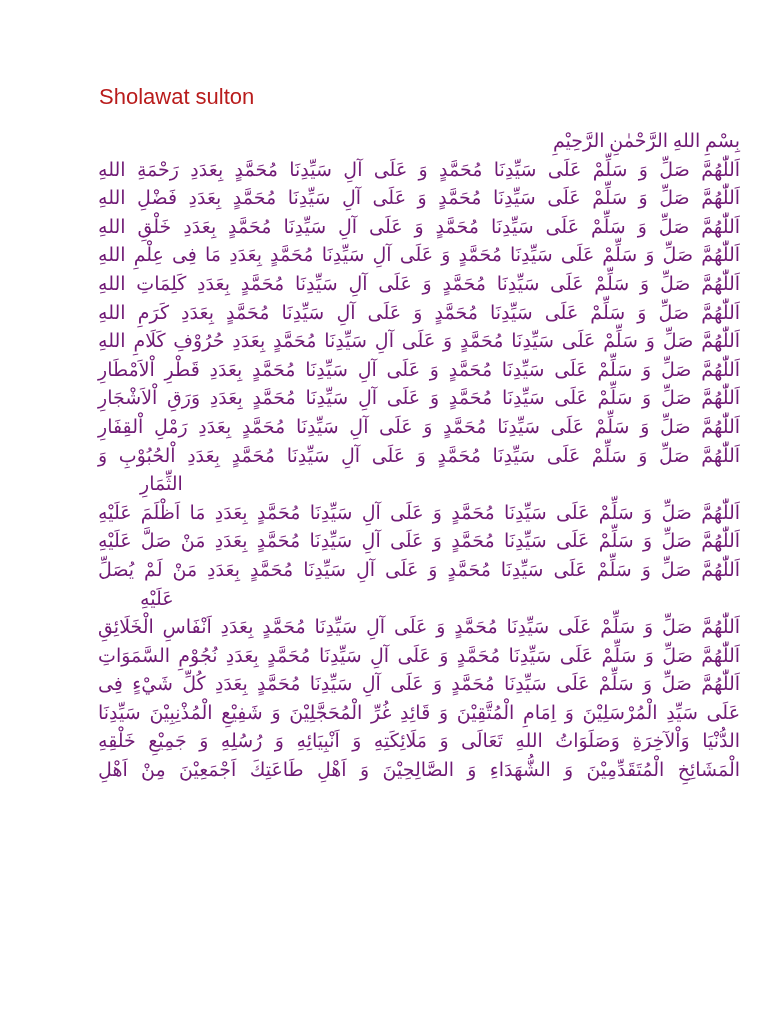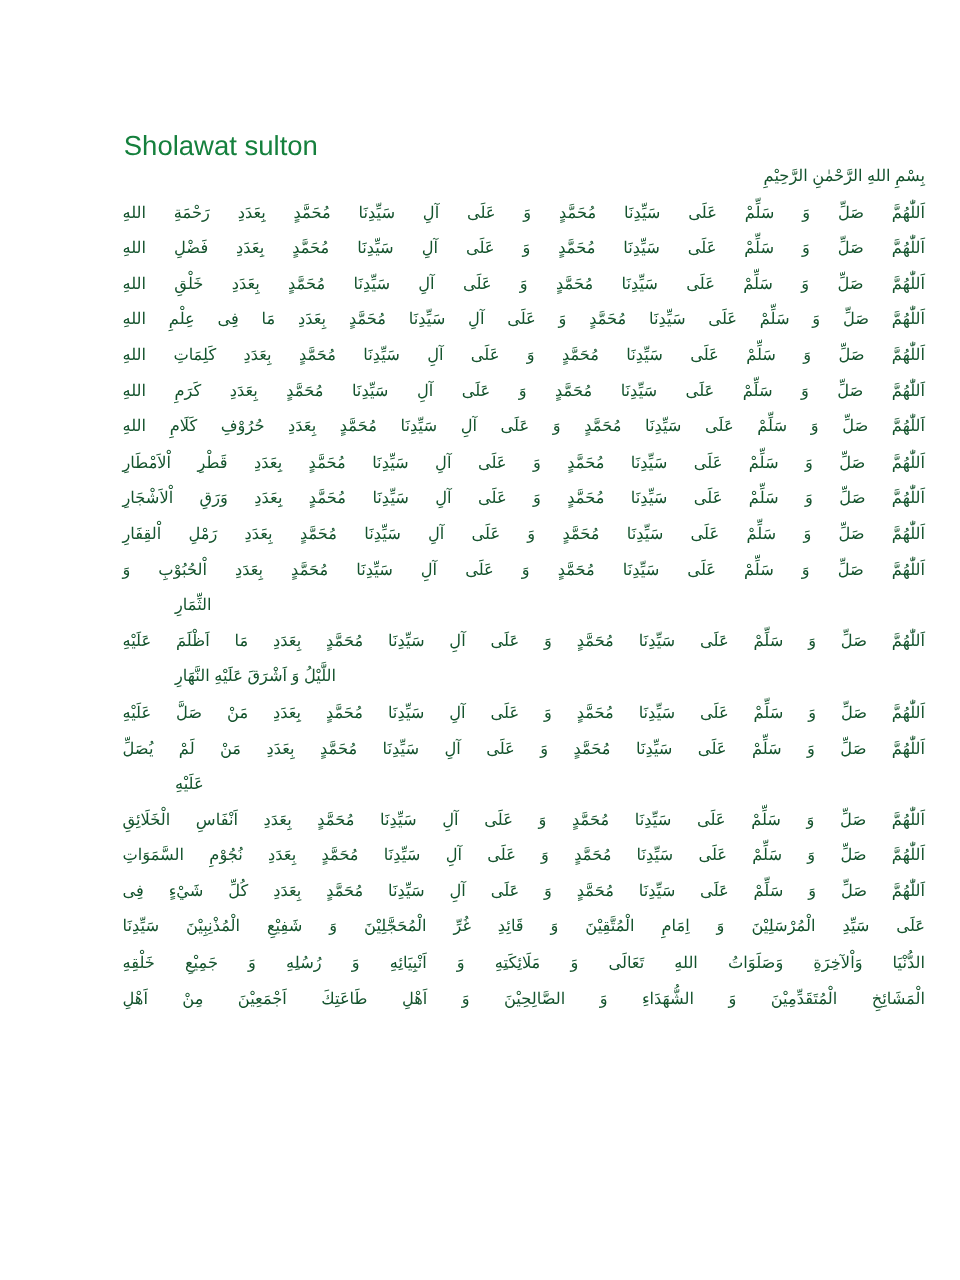--- a/index.html
+++ b/index.html
@@ -10,38 +10,38 @@
   .page {
     position: relative;
     width: 768px;
     height: 1024px;
     background: #ffffff;
     overflow: hidden;
   }
   .page-title {
     position: absolute;
     left: 99px;
-    top: 104px;
+    top: 84px;
     font-family: "Liberation Sans", sans-serif;
     font-size: 22px;
     line-height: 26px;
-    color: #15803d;
+    color: #b91c1c;
     font-weight: 400;
   }
   .prayer-text-block {
     position: absolute;
     left: 98px;
     top: 127px;
     width: 642px;
   }
   .text-line {
-    font-family: Liberation Sans, sans-serif;
-    font-size: 13px;
+    font-family: Liberation Serif, serif;
+    font-size: 19px;
     line-height: 28.6px;
-    color: #14532d;
+    color: #701a75;
     direction: rtl;
     unicode-bidi: isolate;
   }
   .text-line.justify {
     text-align: justify;
     text-align-last: justify;
   }
   .text-line.right {
     text-align: right;
   }
@@ -63,21 +63,20 @@
       <div class="text-line justify" dir="rtl">اَللّٰهُمَّ صَلِّ وَ سَلِّمْ عَلَى سَيِّدِنَا مُحَمَّدٍ وَ عَلَى آلِ سَيِّدِنَا مُحَمَّدٍ بِعَدَدِ مَا فِى عِلْمِ اللهِ</div>
       <div class="text-line justify" dir="rtl">اَللّٰهُمَّ صَلِّ وَ سَلِّمْ عَلَى سَيِّدِنَا مُحَمَّدٍ وَ عَلَى آلِ سَيِّدِنَا مُحَمَّدٍ بِعَدَدِ كَلِمَاتِ اللهِ</div>
       <div class="text-line justify" dir="rtl">اَللّٰهُمَّ صَلِّ وَ سَلِّمْ عَلَى سَيِّدِنَا مُحَمَّدٍ وَ عَلَى آلِ سَيِّدِنَا مُحَمَّدٍ بِعَدَدِ كَرَمِ اللهِ</div>
       <div class="text-line justify" dir="rtl">اَللّٰهُمَّ صَلِّ وَ سَلِّمْ عَلَى سَيِّدِنَا مُحَمَّدٍ وَ عَلَى آلِ سَيِّدِنَا مُحَمَّدٍ بِعَدَدِ حُرُوْفِ كَلَامِ اللهِ</div>
       <div class="text-line justify" dir="rtl">اَللّٰهُمَّ صَلِّ وَ سَلِّمْ عَلَى سَيِّدِنَا مُحَمَّدٍ وَ عَلَى آلِ سَيِّدِنَا مُحَمَّدٍ بِعَدَدِ قَطْرِ اْلاَمْطَارِ</div>
       <div class="text-line justify" dir="rtl">اَللّٰهُمَّ صَلِّ وَ سَلِّمْ عَلَى سَيِّدِنَا مُحَمَّدٍ وَ عَلَى آلِ سَيِّدِنَا مُحَمَّدٍ بِعَدَدِ وَرَقِ اْلاَشْجَارِ</div>
       <div class="text-line justify" dir="rtl">اَللّٰهُمَّ صَلِّ وَ سَلِّمْ عَلَى سَيِّدِنَا مُحَمَّدٍ وَ عَلَى آلِ سَيِّدِنَا مُحَمَّدٍ بِعَدَدِ رَمْلِ اْلقِفَارِ</div>
       <div class="text-line justify" dir="rtl">اَللّٰهُمَّ صَلِّ وَ سَلِّمْ عَلَى سَيِّدِنَا مُحَمَّدٍ وَ عَلَى آلِ سَيِّدِنَا مُحَمَّدٍ بِعَدَدِ اْلحُبُوْبِ وَ</div>
       <div class="text-line left" dir="rtl">الثِّمَارِ</div>
       <div class="text-line justify" dir="rtl">اَللّٰهُمَّ صَلِّ وَ سَلِّمْ عَلَى سَيِّدِنَا مُحَمَّدٍ وَ عَلَى آلِ سَيِّدِنَا مُحَمَّدٍ بِعَدَدِ مَا اَظْلَمَ عَلَيْهِ</div>
-      <div class="text-line left" dir="rtl">اللَّيْلُ وَ اَشْرَقَ عَلَيْهِ النَّهَارِ</div>
       <div class="text-line justify" dir="rtl">اَللّٰهُمَّ صَلِّ وَ سَلِّمْ عَلَى سَيِّدِنَا مُحَمَّدٍ وَ عَلَى آلِ سَيِّدِنَا مُحَمَّدٍ بِعَدَدِ مَنْ صَلَّ عَلَيْهِ</div>
       <div class="text-line justify" dir="rtl">اَللّٰهُمَّ صَلِّ وَ سَلِّمْ عَلَى سَيِّدِنَا مُحَمَّدٍ وَ عَلَى آلِ سَيِّدِنَا مُحَمَّدٍ بِعَدَدِ مَنْ لَمْ يُصَلِّ</div>
       <div class="text-line left" dir="rtl">عَلَيْهِ</div>
       <div class="text-line justify" dir="rtl">اَللّٰهُمَّ صَلِّ وَ سَلِّمْ عَلَى سَيِّدِنَا مُحَمَّدٍ وَ عَلَى آلِ سَيِّدِنَا مُحَمَّدٍ بِعَدَدِ اَنْفَاسِ الْخَلَائِقِ</div>
       <div class="text-line justify" dir="rtl">اَللّٰهُمَّ صَلِّ وَ سَلِّمْ عَلَى سَيِّدِنَا مُحَمَّدٍ وَ عَلَى آلِ سَيِّدِنَا مُحَمَّدٍ بِعَدَدِ نُجُوْمِ السَّمَوَاتِ</div>
       <div class="text-line justify" dir="rtl">اَللّٰهُمَّ صَلِّ وَ سَلِّمْ عَلَى سَيِّدِنَا مُحَمَّدٍ وَ عَلَى آلِ سَيِّدِنَا مُحَمَّدٍ بِعَدَدِ كُلِّ شَيْءٍ فِى</div>
       <div class="text-line justify" dir="rtl">عَلَى سَيِّدِ الْمُرْسَلِيْنَ وَ اِمَامِ الْمُتَّقِيْنَ وَ قَائِدِ غُرِّ الْمُحَجَّلِيْنَ وَ شَفِيْعِ الْمُذْنِبِيْنَ سَيِّدِنَا</div>
       <div class="text-line justify" dir="rtl">الدُّنْيَا وَاْلآخِرَةِ وَصَلَوَاتُ اللهِ تَعَالَى وَ مَلَائِكَتِهِ وَ اَنْبِيَائِهِ وَ رُسُلِهِ وَ جَمِيْعِ خَلْقِهِ</div>
       <div class="text-line justify" dir="rtl">الْمَشَائِخِ الْمُتَقَدِّمِيْنَ وَ الشُّهَدَاءِ وَ الصَّالِحِيْنَ وَ اَهْلِ طَاعَتِكَ اَجْمَعِيْنَ مِنْ اَهْلِ</div>
     </div>

